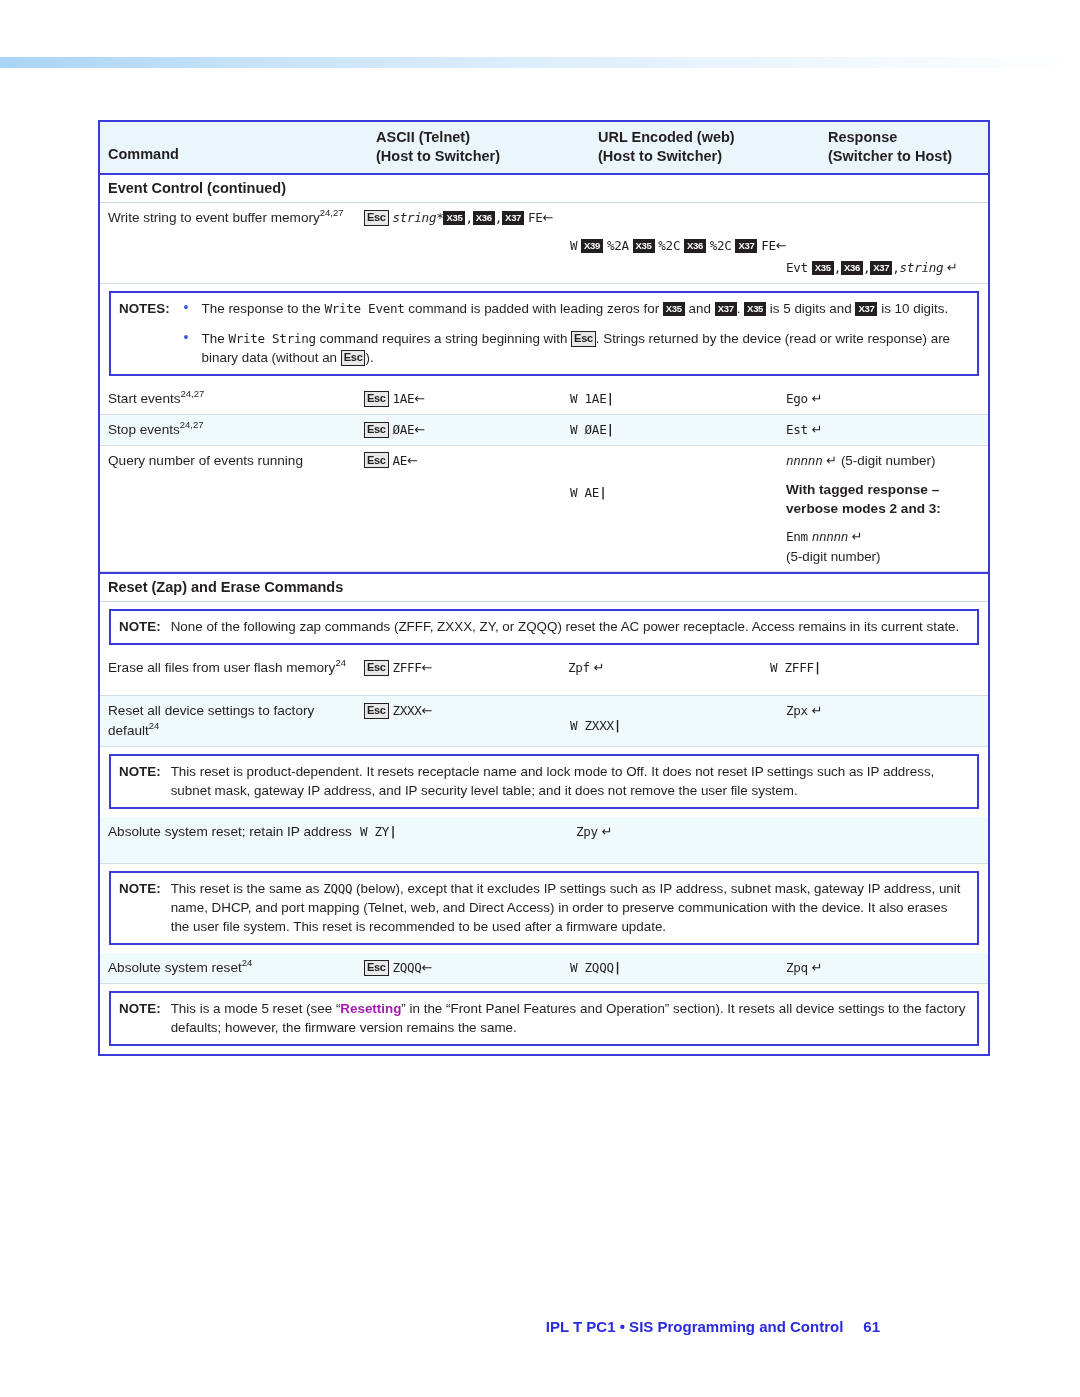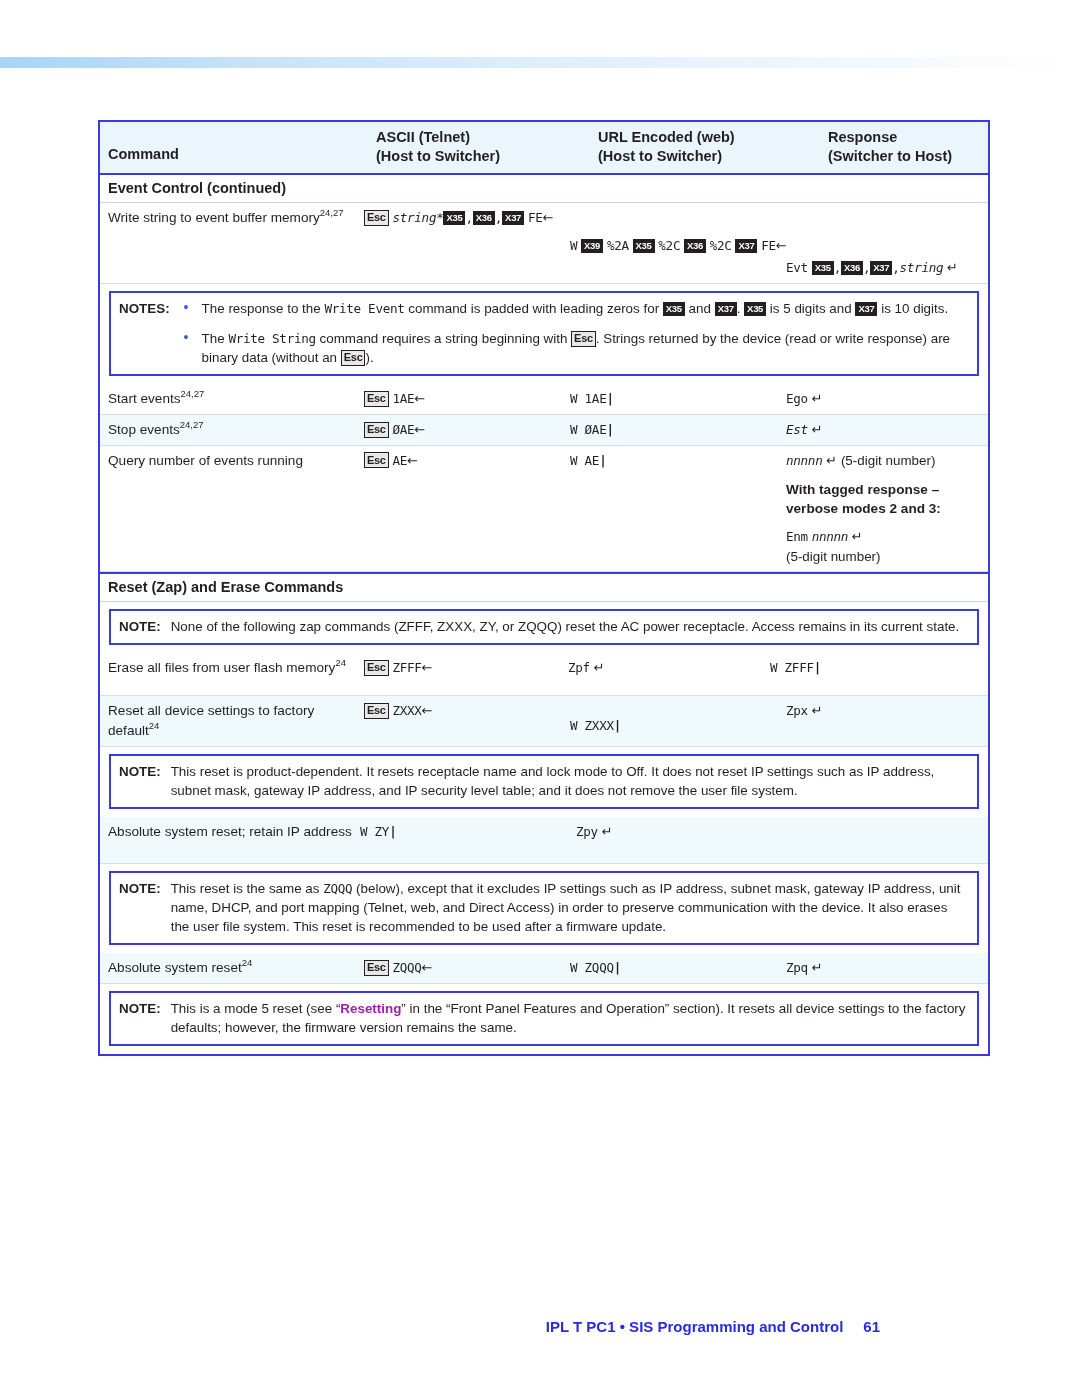--- a/index.html
+++ b/index.html
@@ -269,35 +269,35 @@
       <div class="cell c1">
         <span>Stop events</span><sup>24,27</sup>
       </div>
       <div class="cell c2 nowrap">
         <span class="kesc">Esc</span>
         <span class="cmdfont">ØAE</span><span class="arr-l">←</span>
       </div>
       <div class="cell c3 nowrap" style="padding-left:4px;">
         <span class="cmdfont">W ØAE</span><span class="cmdfont pipe">|</span>
       </div>
-      <div class="cell c4 nowrap" style="padding-left:2px;font-style:italic;">
+      <div class="cell c4 nowrap" style="padding-left:2px;">
         <span class="cmdfont">Est</span>
         <span class="arr-cr">↵</span>
       </div>
     </div>
 
     <div class="row plain">
       <div class="cell c1">
         <span>Query number of events running</span>
       </div>
       <div class="cell c2 nowrap">
         <span class="kesc">Esc</span>
         <span class="cmdfont">AE</span><span class="arr-l">←</span>
       </div>
-      <div class="cell c3 nowrap" style="padding-left:4px;">
+      <div class="cell c3 nowrap" style="padding-left:4px;margin-top:32px;">
         <span class="cmdfont">W AE</span><span class="cmdfont pipe">|</span>
       </div>
       <div class="cell c4" style="padding-left:2px;">
         <div class="nowrap">
           <span class="cmdfont ital">nnnnn</span>
           <span class="arr-cr">↵</span>
           <span class="sub-note">(5-digit number)</span>
         </div>
         <div class="resp-sub" style="margin-top:9px;">With tagged response –</div>
         <div class="resp-sub">verbose modes 2 and 3:</div>

